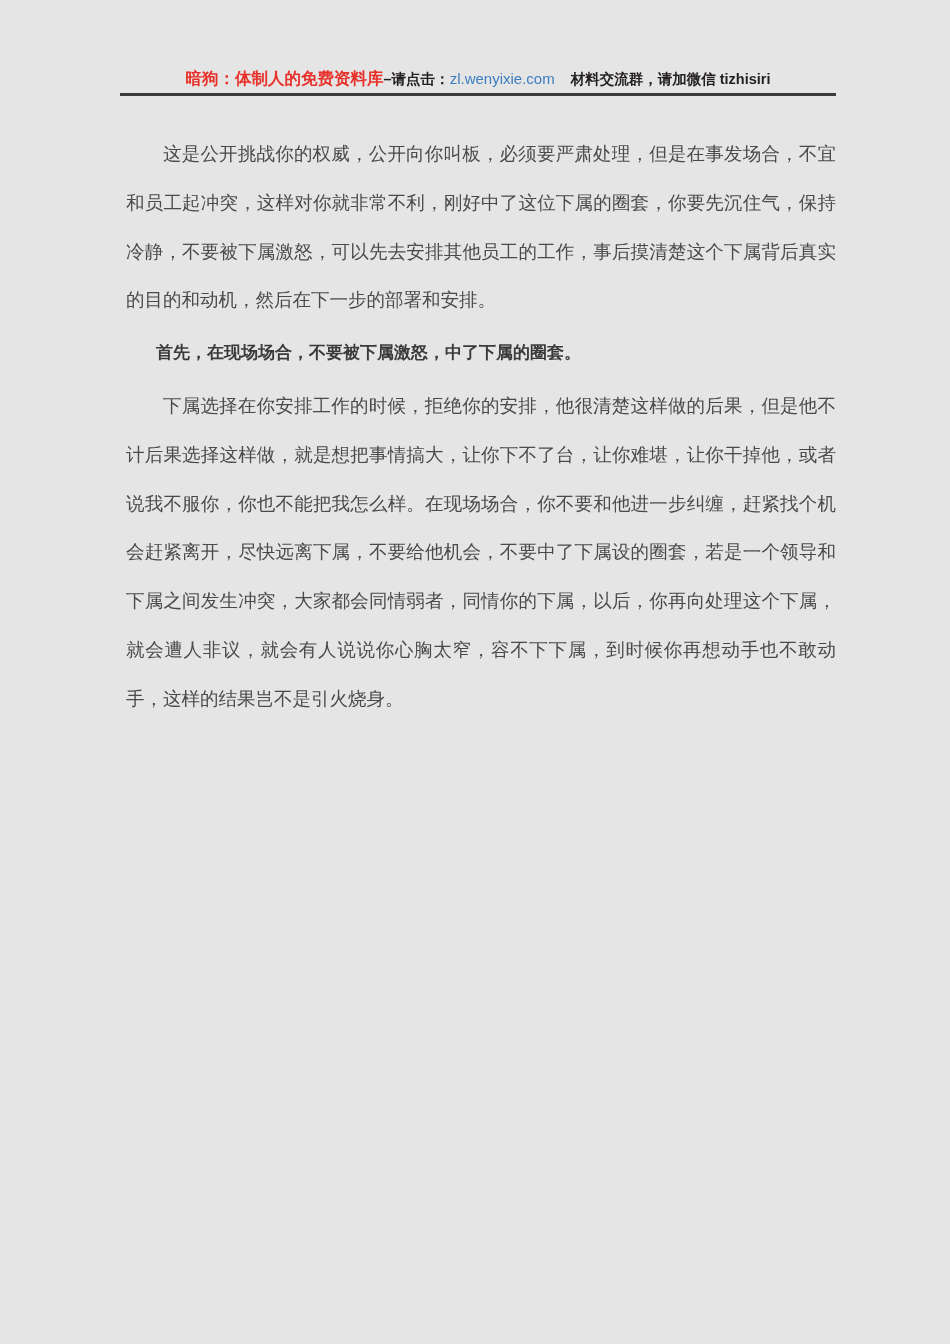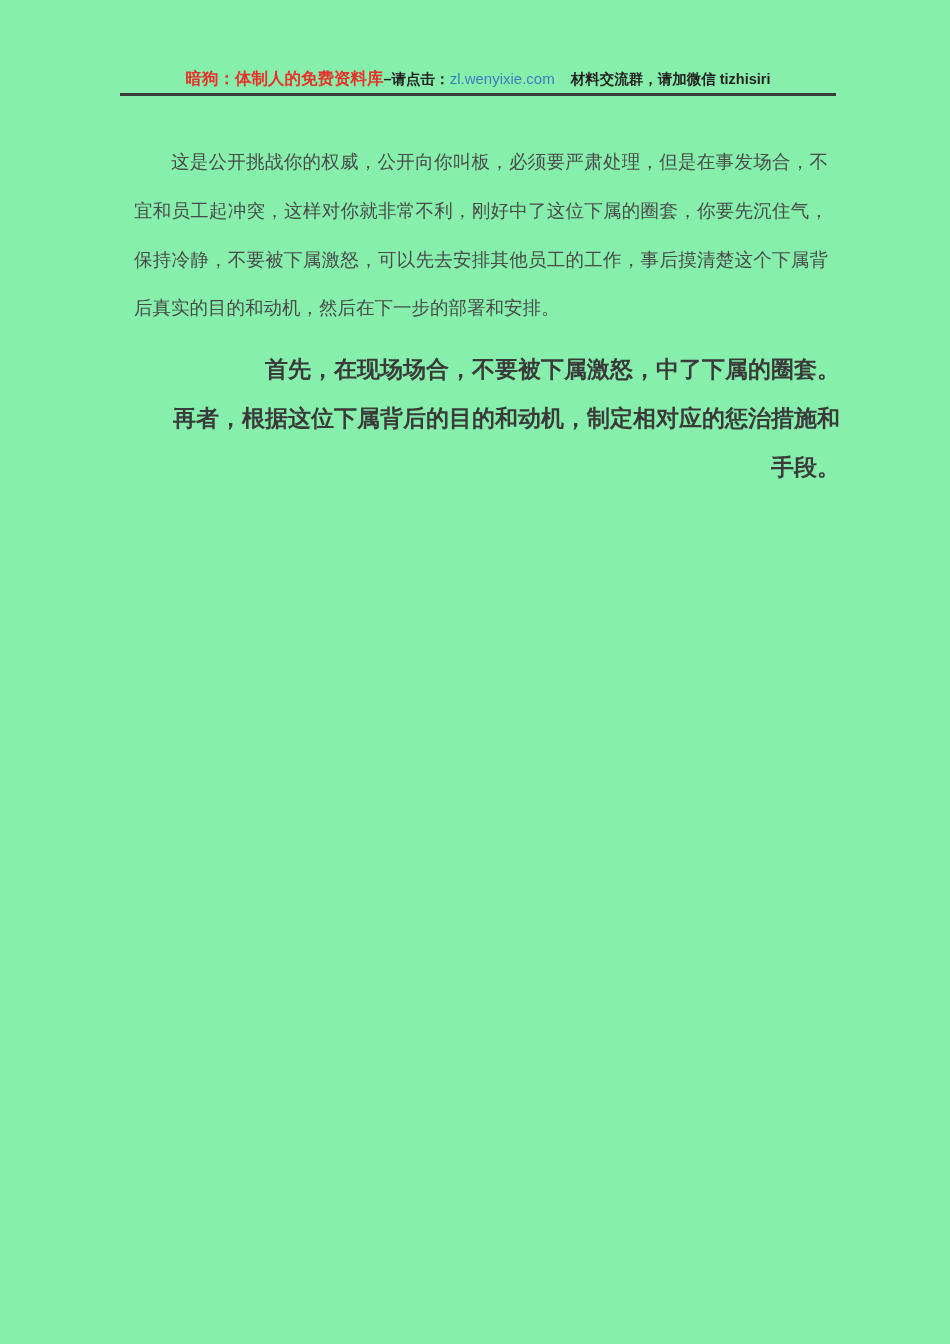--- a/index.html
+++ b/index.html
@@ -12,21 +12,21 @@
     background: #ffffff;
     font-family: "Liberation Sans", "DejaVu Sans", sans-serif;
     overflow: hidden;
   }
 
   .page {
     position: relative;
     width: 950px;
     height: 1344px;
     box-sizing: border-box;
-    background: #86efac;
+    background: #e5e5e5;
   }
 
   
   .header-banner {
     position: absolute;
     left: 120px;
     top: 60px;
     width: 716px;
     height: 36px;
     display: flex;
@@ -76,50 +76,50 @@
 
   
   .doc-body {
     position: absolute;
     left: 122px;
     top: 126px;
     width: 718px;
   }
 
   .para {
-    margin: 12px;
+    margin: 4px;
     color: #4a4a4a;
     font-size: 18.5px;
     line-height: 48.8px;
     text-align: justify;
     text-justify: inter-ideograph;
     text-indent: 2em;
     font-weight: normal;
   }
 
   .heading {
     margin: 0;
     color: #3a3a3a;
-    font-size: 23px;
+    font-size: 17px;
     line-height: 48.8px;
-    text-align: right;
+    text-align: left;
     text-indent: 2em;
     font-weight: bold;
   }
 </style>
 </head>
 <body>
 
 <div class="page">
 
   <div class="header-banner">
     <span class="header-line"><span class="hdr-red">暗狗：体制人的免费资料库</span><span class="hdr-dark">–请点击：</span><span class="hdr-link">zl.wenyixie.com</span><span class="hdr-gap"></span><span class="hdr-tail">材料交流群，请加微信 tizhisiri</span></span>
   </div>
 
   <div class="header-rule"></div>
 
   <div class="doc-body">
     <p class="para">这是公开挑战你的权威，公开向你叫板，必须要严肃处理，但是在事发场合，不宜和员工起冲突，这样对你就非常不利，刚好中了这位下属的圈套，你要先沉住气，保持冷静，不要被下属激怒，可以先去安排其他员工的工作，事后摸清楚这个下属背后真实的目的和动机，然后在下一步的部署和安排。</p>
     <p class="heading">首先，在现场场合，不要被下属激怒，中了下属的圈套。</p>
-    <p class="heading">再者，根据这位下属背后的目的和动机，制定相对应的惩治措施和手段。</p>
+    <p class="para">下属选择在你安排工作的时候，拒绝你的安排，他很清楚这样做的后果，但是他不计后果选择这样做，就是想把事情搞大，让你下不了台，让你难堪，让你干掉他，或者说我不服你，你也不能把我怎么样。在现场场合，你不要和他进一步纠缠，赶紧找个机会赶紧离开，尽快远离下属，不要给他机会，不要中了下属设的圈套，若是一个领导和下属之间发生冲突，大家都会同情弱者，同情你的下属，以后，你再向处理这个下属，就会遭人非议，就会有人说说你心胸太窄，容不下下属，到时候你再想动手也不敢动手，这样的结果岂不是引火烧身。</p>
   </div>
 
 </div>
 
 </body></html>

